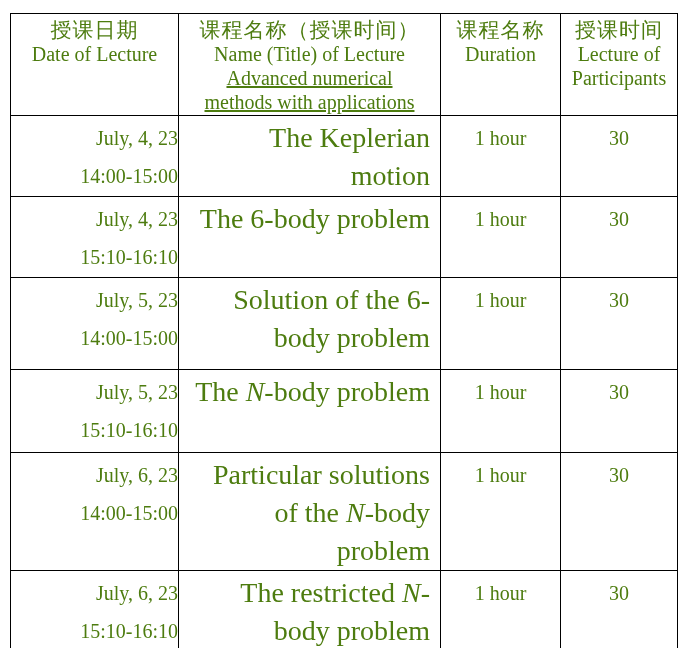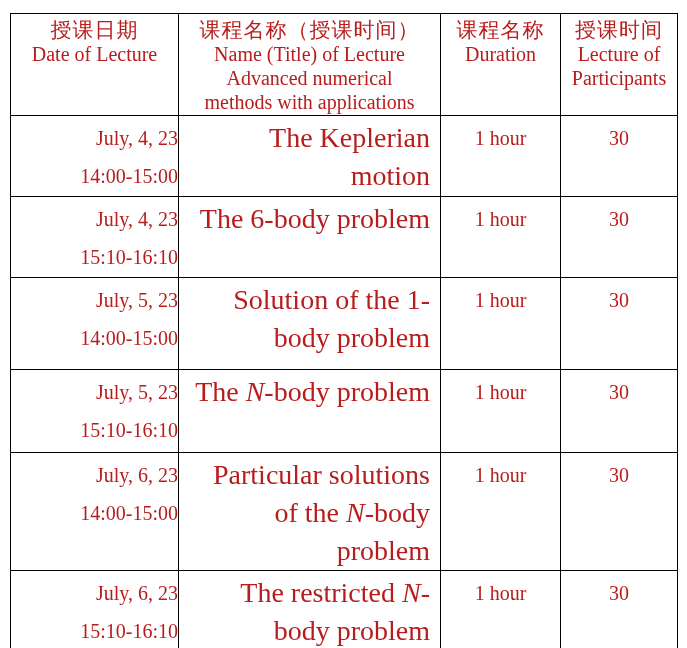--- a/index.html
+++ b/index.html
@@ -1,21 +1,21 @@
 <!DOCTYPE html>
 <html><head>
 <meta charset="utf-8">
 <style>
   html, body { margin: 0; padding: 0; background: #ffffff; }
   .page {
     position: relative;
     width: 687px;
     height: 648px;
     background: #ffffff;
-    color: #b91c1c;
+    color: #4d7c0f;
     font-family: "Liberation Serif", "DejaVu Serif", serif;
     overflow: hidden;
   }
   table.schedule {
     position: absolute;
     left: 10px;
     top: 13px;
     width: 667px;
     border-collapse: collapse;
     table-layout: fixed;
@@ -30,21 +30,21 @@
   .schedule th {
     text-align: center;
     font-size: 20px;
     line-height: 24px;
     padding-top: 4px;
   }
   .zh-line {
     font-size: 21px;
     letter-spacing: 1px;
   }
-  .pre-line { white-space: pre-line; }
+  .pre-line { white-space: pre-line; text-decoration: underline; }
   td.date-cell {
     text-align: right;
     font-size: 20px;
     line-height: 38px;
     padding-top: 3px;
   }
   td.title-cell {
     text-align: right;
     font-size: 28px;
     line-height: 38px;
@@ -110,21 +110,21 @@
         <td class="title-cell">The 6-body problem</td>
         <td class="center-cell">1 hour</td>
         <td class="center-cell">30</td>
       </tr>
 
       <tr style="height:92px">
         <td class="date-cell">
           <div>July, 5, 23</div>
           <div>14:00-15:00</div>
         </td>
-        <td class="title-cell">Solution of the 1-body problem</td>
+        <td class="title-cell">Solution of the 6-body problem</td>
         <td class="center-cell">1 hour</td>
         <td class="center-cell">30</td>
       </tr>
 
       <tr style="height:83px">
         <td class="date-cell">
           <div>July, 5, 23</div>
           <div>15:10-16:10</div>
         </td>
         <td class="title-cell">The <i>N</i>-body problem</td>

